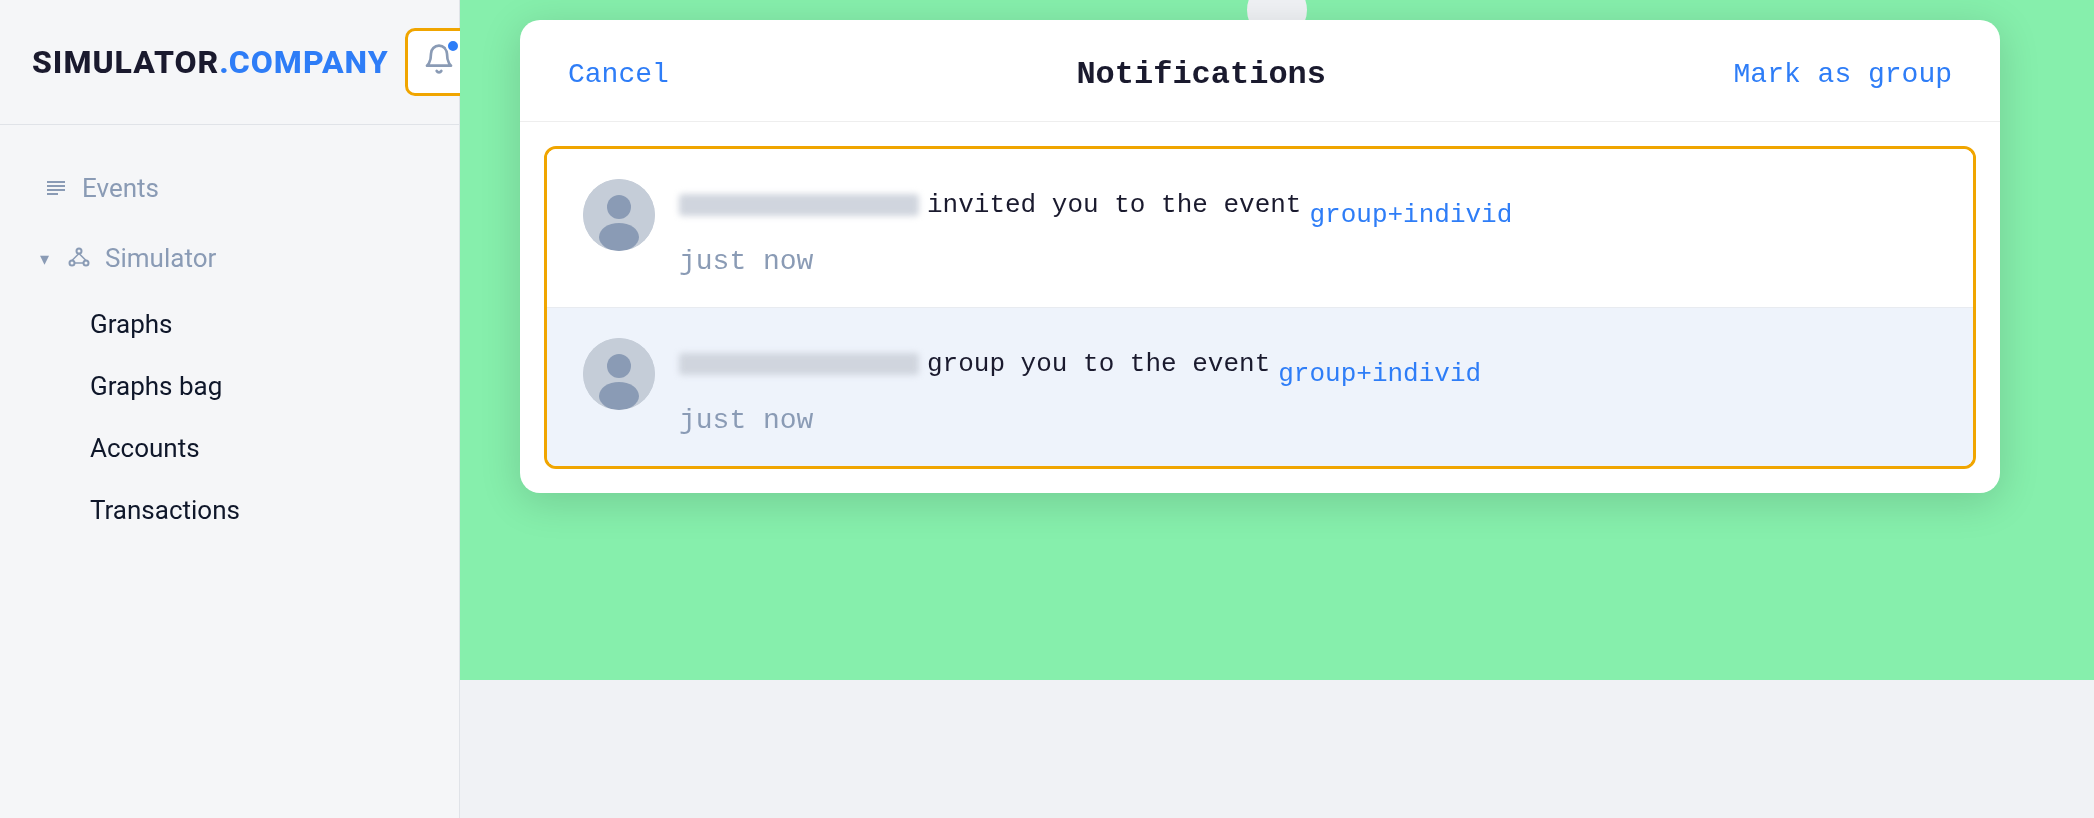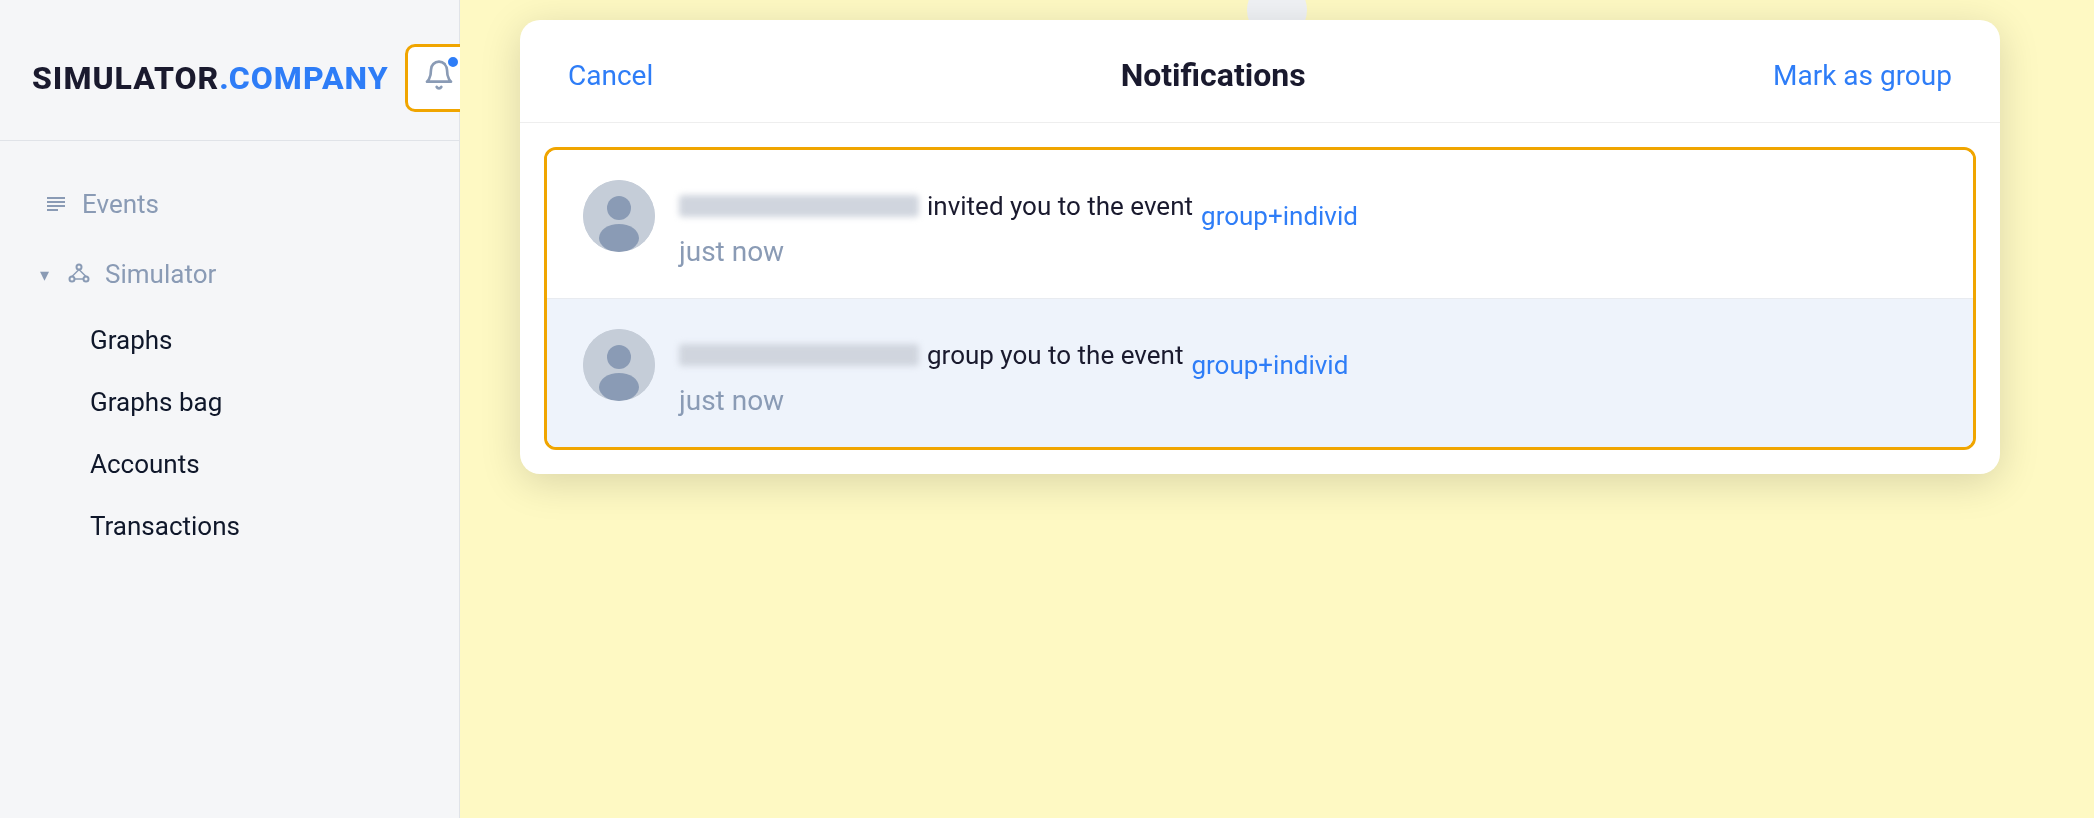--- a/index.html
+++ b/index.html
@@ -13,21 +13,21 @@
     }
 
     
     .sidebar {
       width: 460px;
       min-width: 460px;
       background: #f5f6f8;
       height: 818px;
       display: flex;
       flex-direction: column;
-      padding-top: 16px;
+      padding-top: 0;
       border-right: 1px solid #e0e3e8;
     }
 
     .sidebar-header {
       display: flex;
       align-items: center;
       padding: 28px 32px 28px 32px;
       border-bottom: 1px solid #e0e3e8;
       gap: 16px;
     }
@@ -129,22 +129,23 @@
       padding: 14px 40px 14px 90px;
       font-size: 26px;
       color: #0f172a;
       cursor: pointer;
     }
 
     
     .main-content {
       flex: 1;
       position: relative;
-      background: #fef9c3;
-      height: 818px;
+      background: #86efac;
+      height: 680px;
+      font-family: Liberation Mono, monospace;
     }
 
     
     .notifications-panel {
       position: absolute;
       top: 20px;
       left: 60px;
       width: 1480px;
       background: white;
       border-radius: 20px;
@@ -219,21 +220,21 @@
 
     .avatar-svg {
       width: 72px;
       height: 72px;
     }
 
     .notification-content {
       flex: 1;
       display: flex;
       flex-direction: column;
-      gap: 4px;
+      gap: 16px;
     }
 
     .notification-text {
       font-size: 26px;
       color: #1a1a2e;
       display: flex;
       align-items: center;
       gap: 8px;
       flex-wrap: wrap;
     }

